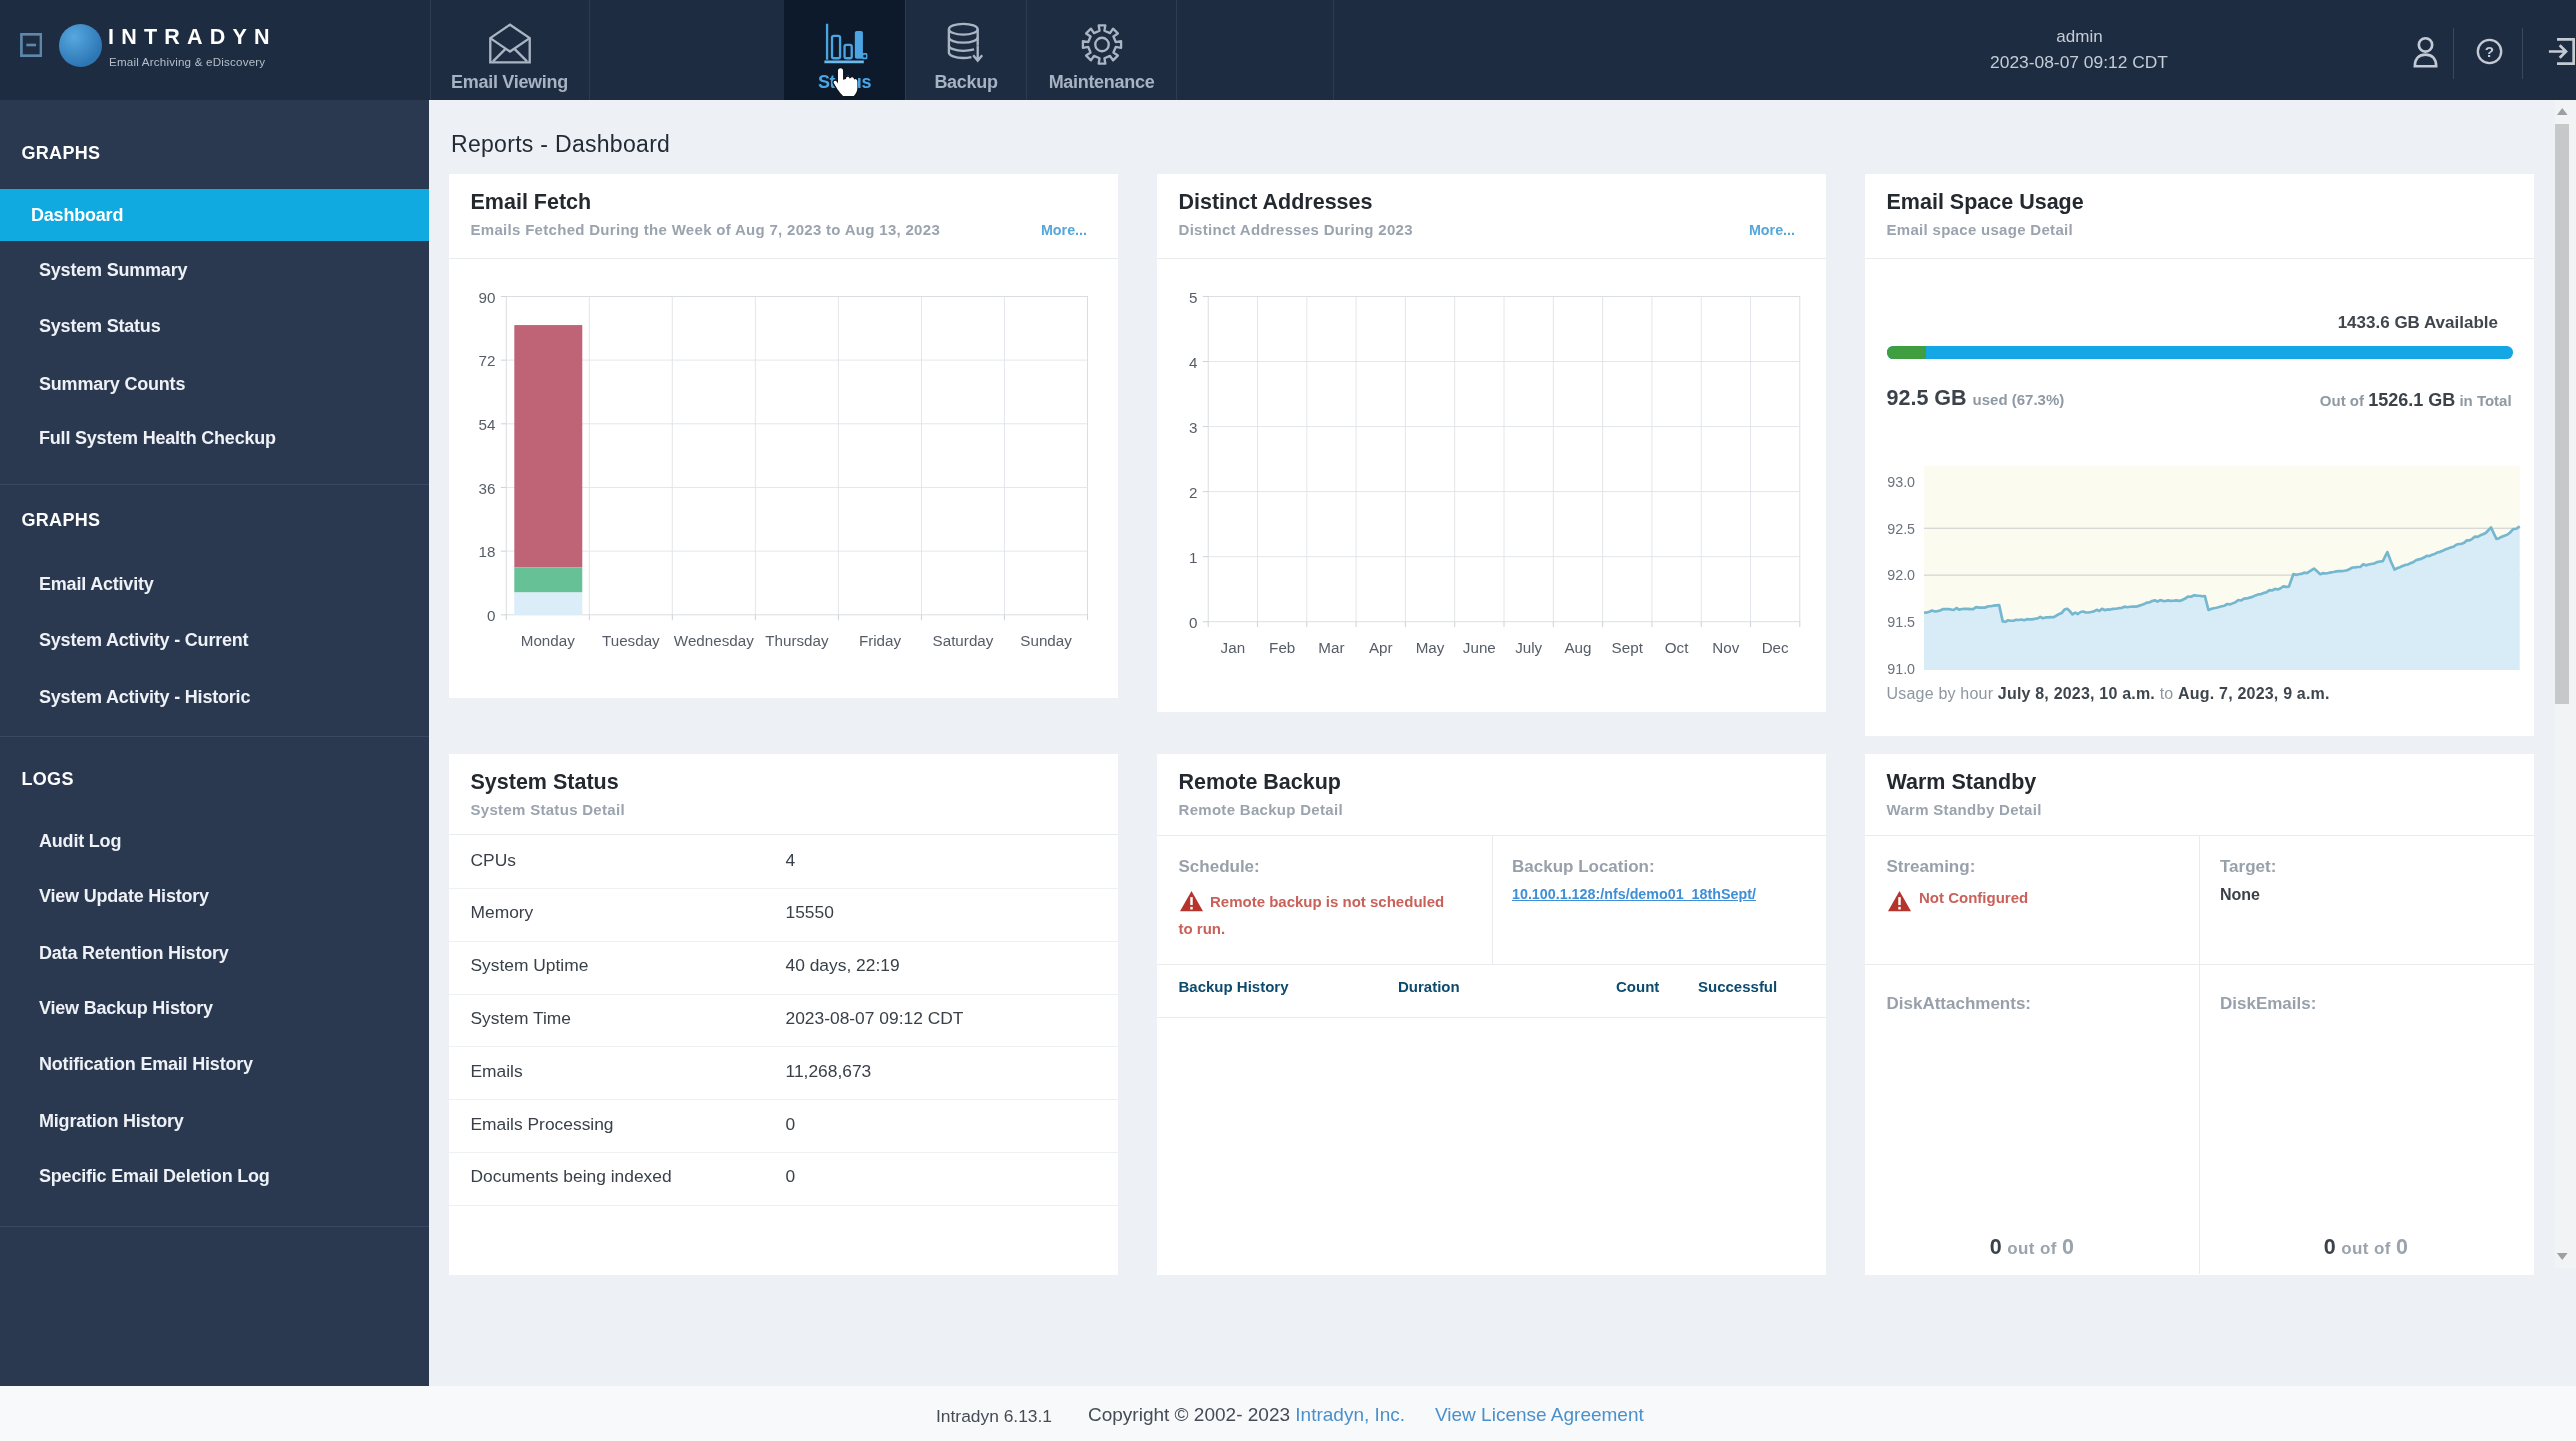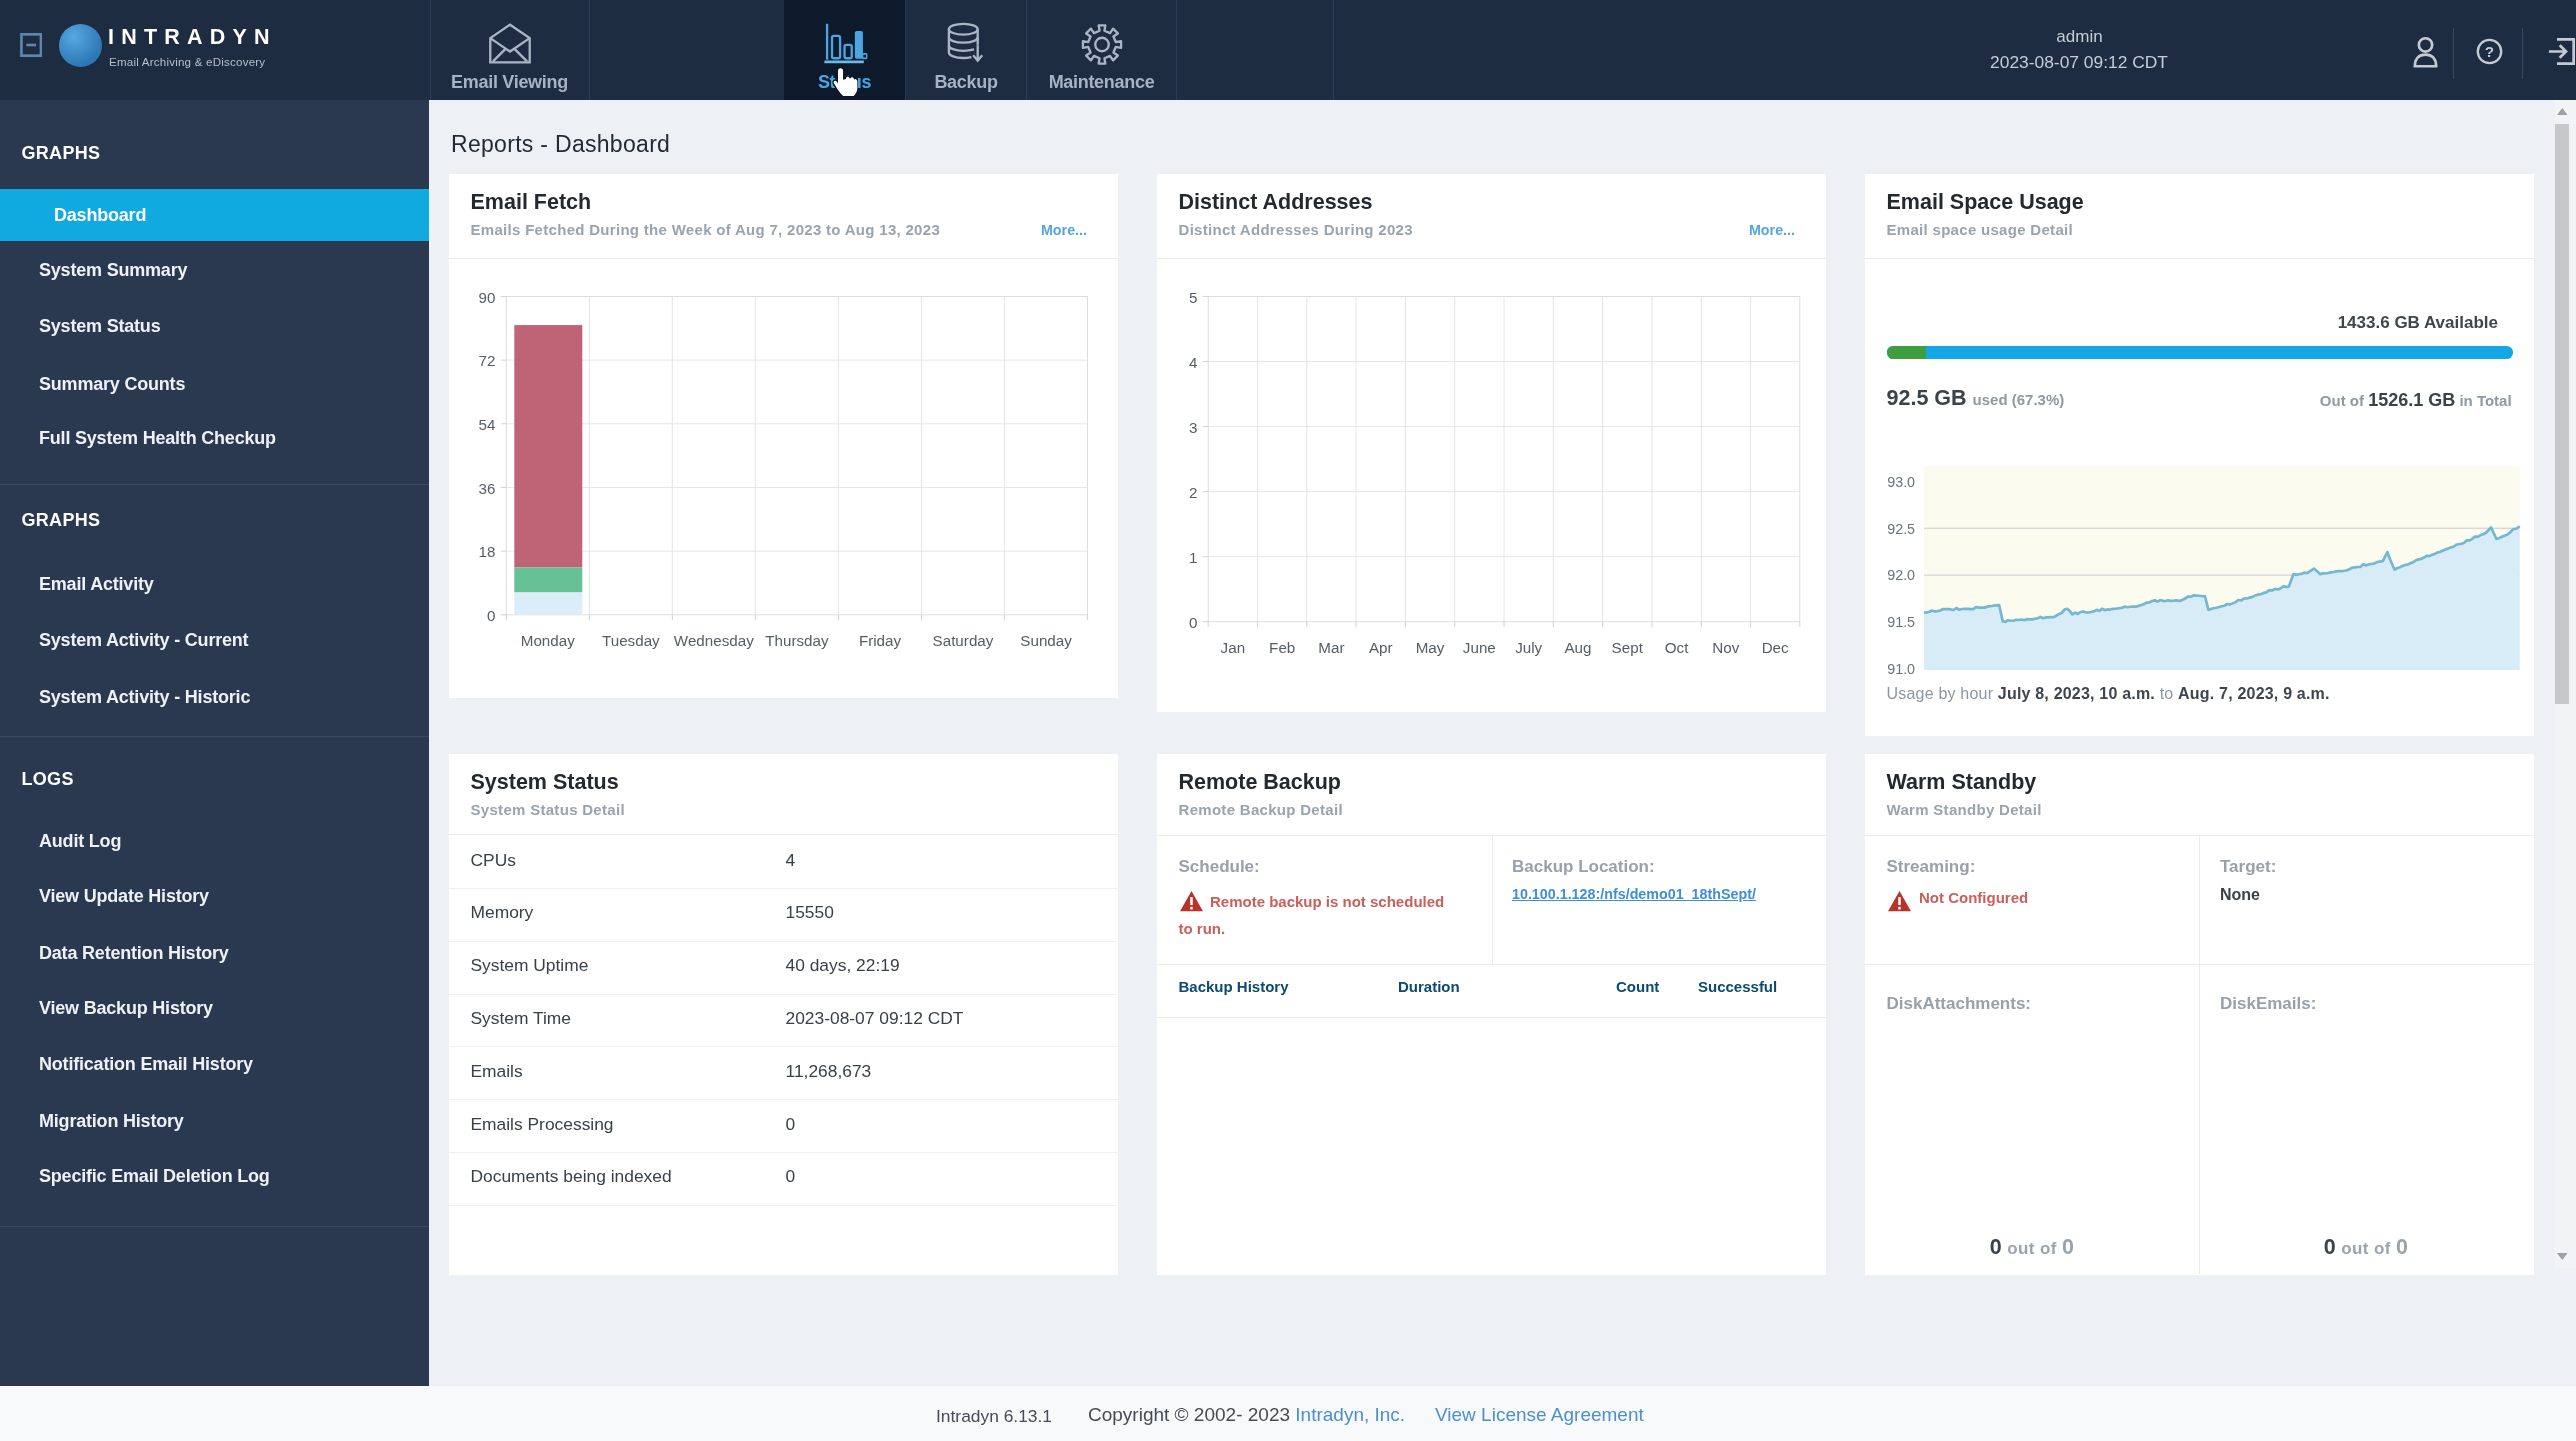--- a/index.html
+++ b/index.html
@@ -13,21 +13,21 @@
   .navitem { position:absolute; top:0; height:100px; text-align:center; color:#a7b2c2; }
   .navitem .lbl { position:absolute; width:100%; top:72px; font-size:18px; font-weight:bold; letter-spacing:-0.3px; }
   .navitem svg { position:absolute; top:21.5px; left:50%; transform:translateX(-50%); }
   .navactive { background:#0d1a2c; color:#4ba5e2; }
 
   
   #side { position:absolute; left:0; top:100px; width:429px; height:1286px; background:#2a3950; }
   .sechdr { position:absolute; left:21.5px; color:#fdfdfe; font-size:18px; font-weight:bold; letter-spacing:0.3px; }
   .sitem { position:absolute; left:39px; color:#eef1f6; font-size:18px; font-weight:bold; letter-spacing:-0.2px; }
   .sdiv { position:absolute; left:0; width:429px; height:0.9px; background:#3a4963; }
-  #active-item { position:absolute; left:0; top:89px; width:429px; height:52px; background:#10a9e0; color:#fff; font-size:18px; font-weight:bold; line-height:52px; padding-left:54px; letter-spacing:-0.2px; }
+  #active-item { position:absolute; left:0; top:89px; width:429px; height:52px; background:#10a9e0; color:#fff; font-size:18px; font-weight:bold; line-height:52px; padding-left:31px; letter-spacing:-0.2px; }
 
   
   #ptitle { position:absolute; left:451px; top:131px; font-size:23px; color:#222b36; font-weight:normal; letter-spacing:0.3px;}
   .card { position:absolute; background:#fff; }
   .ct { position:absolute; left:21.5px; top:16px; font-size:21.5px; font-weight:bold; color:#23292f; letter-spacing:0px; }
   .cs { position:absolute; left:21.5px; top:47px; font-size:15px; font-weight:bold; color:#9aa3ae; letter-spacing:0.3px; }
   .more { position:absolute; right:31px; top:48px; font-size:14.3px; font-weight:bold; color:#55a7d9; }
   .chd { position:absolute; left:0px; top:84px; width:100%; height:0.9px; background:#e9ebee; }
 
   

